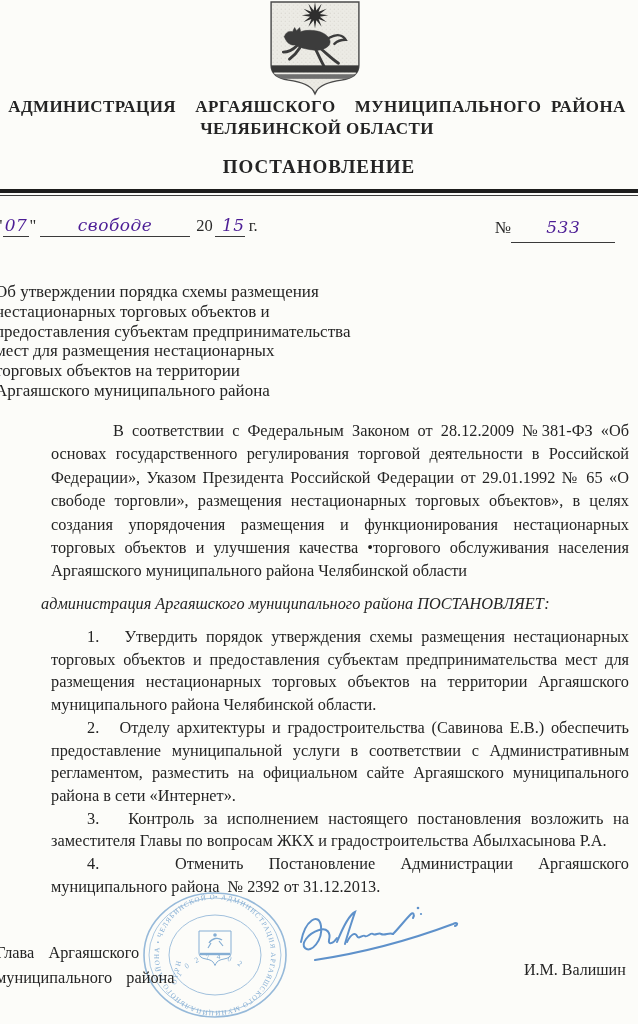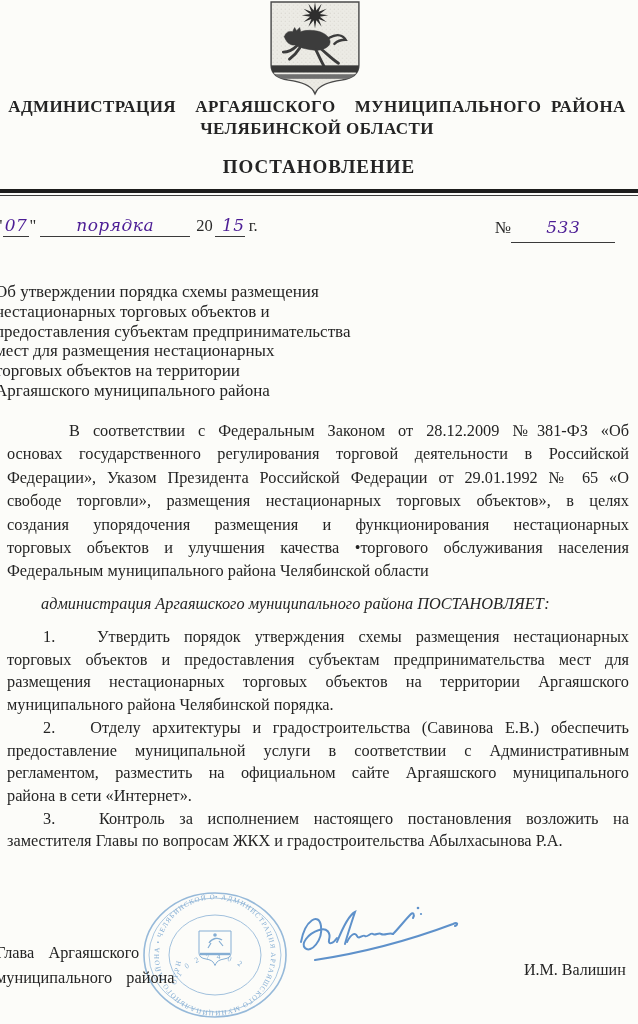--- a/index.html
+++ b/index.html
@@ -30,21 +30,21 @@
   .num-block{position:absolute; left:495px; top:217px; white-space:nowrap;}
   .num-label{font-size:17px;}
   .num-slot{display:inline-block; width:104px; border-bottom:1.2px solid #3a3a3a; text-align:center; padding-bottom:4px; font-size:18px;}
   
   .subject{position:absolute; left:-5px; top:282px; width:470px; font-size:17px; line-height:19.8px;}
   
   .flow{position:absolute; left:7px; right:9px; font-size:16.3px;}
   .par1{top:419px; line-height:23.4px;}
   .resolve{top:592px; text-indent:34px; line-height:23px;font-style:italic;}
   .items{top:626px; line-height:22.7px;}
-  .jl{text-align:justify; text-align-last:justify;}
+  .jl{text-align:justify; text-align-last:justify;margin-left:44px;}
   .jl-end{text-align-last:left;}
   .ind-par{text-indent:62px;}
   .ind-item{text-indent:36px;}
   
   .sig-title{position:absolute; left:-4px; top:940px; font-size:16.3px; line-height:25px; word-spacing:3px;}
   .sig-name{position:absolute; left:524px; top:961px; font-size:16px;}
   .stamp{position:absolute; left:140px; top:891px; width:150px; height:133px;}
   .signature{position:absolute; left:285px; top:898px; width:185px; height:75px;}
 </style>
 </head>
@@ -89,21 +89,21 @@
   <div class="org org1">АДМИНИСТРАЦИЯ&nbsp; АРГАЯШСКОГО&nbsp; МУНИЦИПАЛЬНОГО РАЙОНА</div>
   <div class="org org2">ЧЕЛЯБИНСКОЙ ОБЛАСТИ</div>
   <div class="doctype">ПОСТАНОВЛЕНИЕ</div>
   <div class="rule">
       <div class="thick"></div>
       <div class="thin"></div>
     </div>
 
   <div class="date-left">
     <span class="typed">"</span><span class="hand hand-day">07</span><span class="typed">"</span>
-    <span class="month-slot"><span class="hand">порядка</span></span><span class="typed">20</span><span class="hand year-slot">15</span><span class="typed">г.</span>
+    <span class="month-slot"><span class="hand">свободе</span></span><span class="typed">20</span><span class="hand year-slot">15</span><span class="typed">г.</span>
   </div>
   <div class="num-block">
     <span class="typed num-label">№</span><span class="num-slot"><span class="hand">533</span></span>
   </div>
 
   <div class="subject">
     <div>Об утверждении порядка схемы размещения</div>
     <div>нестационарных торговых объектов и</div>
     <div>предоставления субъектам предпринимательства</div>
     <div>мест для размещения нестационарных</div>
@@ -111,41 +111,45 @@
     <div>Аргаяшского муниципального района</div>
   </div>
 
   <div class="flow par1">
     <div class="jl ind-par">В соответствии с Федеральным Законом от 28.12.2009 №381-ФЗ «Об</div>
     <div class="jl">основах государственного регулирования торговой деятельности в Российской</div>
     <div class="jl">Федерации», Указом Президента Российской Федерации от 29.01.1992 № 65 «О</div>
     <div class="jl">свободе торговли», размещения нестационарных торговых объектов», в целях</div>
     <div class="jl">создания упорядочения размещения и функционирования нестационарных</div>
     <div class="jl">торговых объектов и улучшения качества •торгового обслуживания населения</div>
-    <div class="jl jl-end">Федеральным муниципального района Челябинской области</div>
+    <div class="jl jl-end">Аргаяшского муниципального района Челябинской области</div>
   </div>
 
   <div class="flow resolve">администрация Аргаяшского муниципального района ПОСТАНОВЛЯЕТ:</div>
 
   <div class="flow items">
     <div>
       <div class="jl ind-item">1.&nbsp;&nbsp;&nbsp;Утвердить порядок утверждения схемы размещения нестационарных</div>
       <div class="jl">торговых объектов и предоставления субъектам предпринимательства мест для</div>
       <div class="jl">размещения нестационарных торговых объектов на территории Аргаяшского</div>
-      <div class="jl jl-end">муниципального района Челябинской порядка.</div>
+      <div class="jl jl-end">муниципального района Челябинской области.</div>
     </div>
     <div>
       <div class="jl ind-item">2.&nbsp;&nbsp;&nbsp;Отделу архитектуры и градостроительства (Савинова Е.В.) обеспечить</div>
       <div class="jl">предоставление муниципальной услуги в соответствии с Административным</div>
       <div class="jl">регламентом, разместить на официальном сайте Аргаяшского муниципального</div>
       <div class="jl jl-end">района в сети «Интернет».</div>
     </div>
     <div>
       <div class="jl ind-item">3.&nbsp;&nbsp;&nbsp;Контроль за исполнением настоящего постановления возложить на</div>
       <div class="jl jl-end">заместителя Главы по вопросам ЖКХ и градостроительства Абылхасынова Р.А.</div>
+    </div>
+    <div>
+      <div class="jl ind-item">4.&nbsp;&nbsp;&nbsp;Отменить Постановление Администрации Аргаяшского</div>
+      <div class="jl jl-end">муниципального района&nbsp; № 2392 от 31.12.2013.</div>
     </div>
   </div>
 
   <svg class="stamp" viewBox="0 0 150 133" xmlns="http://www.w3.org/2000/svg">
     <g stroke="#85aed4" fill="none" opacity="0.85">
       <ellipse cx="75" cy="64" rx="71" ry="62" stroke-width="1.6"></ellipse>
       <ellipse cx="75" cy="64" rx="66" ry="57" stroke-width="0.8"></ellipse>
       <ellipse cx="75" cy="64" rx="46" ry="40" stroke-width="0.9"></ellipse>
     </g>
     <defs>

